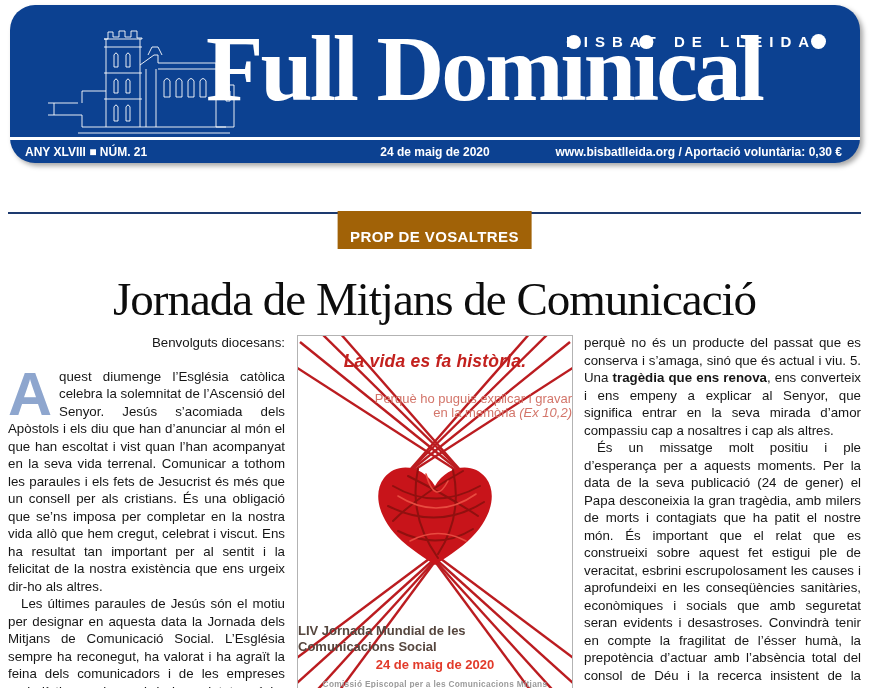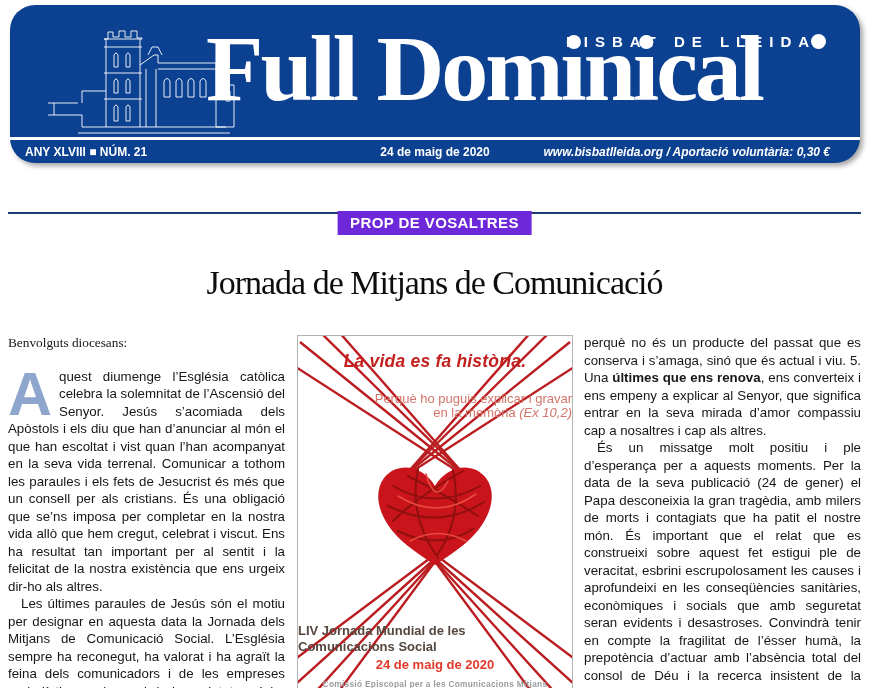--- a/index.html
+++ b/index.html
@@ -24,45 +24,45 @@
     font-size:15px;font-weight:bold;letter-spacing:7px;white-space:nowrap;
   }
   .i-dot{position:absolute;left:801px;top:29px;width:15px;height:15px;border-radius:50%;background:#ffffff;}
   .infobar{
     position:absolute;left:0;right:0;bottom:0;height:23px;
     border-top:3px solid #ffffff;color:#ffffff;
     display:flex;align-items:center;justify-content:space-between;
     font-size:12px;font-weight:bold;
   }
   .infobar .left{padding-left:15px;}
-  .infobar .right{padding-right:30px;font-style:italic;}
+  .infobar .right{padding-right:18px;}
   .infobar .center{position:absolute;left:0;right:0;text-align:center;}
 
   
   .rule{position:absolute;left:8px;right:8px;top:212px;height:2px;background:#1d3a6f;}
   .badge{
     position:absolute;top:211px;left:50%;transform:translateX(-50%);
-    background:#6d28d9;color:#ffffff;font-weight:bold;font-size:15px;
-    padding:3px 13px 4px;letter-spacing:.4px;white-space:nowrap;
+    background:#a16207;color:#ffffff;font-weight:bold;font-size:15px;
+    padding:17px 13px 4px;letter-spacing:.4px;white-space:nowrap;
   }
 
   
   .headline{
     position:absolute;top:241px;left:0;width:100%;text-align:center;
     font-family:"Liberation Serif",serif;font-weight:normal;
-    font-size:34px;letter-spacing:-1px;color:#0d0d0d;white-space:nowrap;
+    font-size:47px;letter-spacing:-1px;color:#0d0d0d;white-space:nowrap;
   }
 
   
   .col{position:absolute;top:334px;bottom:0;width:277px;overflow:hidden;
     font-size:13.3px;line-height:17.5px;text-align:justify;color:#161616;}
   .col-left{left:8px;}
   .col-right{left:584px;}
   .col p{margin:0;}
-  .salutation{margin-bottom:16px !important;text-align:left;font-family:Liberation Serif, serif;}
+  .salutation{margin-bottom:16px !important;text-align:right;}
   .indent{text-indent:13px;}
   .dropcap{
     float:left;font-size:61px;line-height:45px;font-weight:bold;
     color:#8ea6ce;margin:4px 7px 0 0;
   }
 
   
   .poster{
     position:absolute;left:297px;top:335px;width:274px;height:353px;
     border:1px solid #b3b3b3;background:#ffffff;overflow:hidden;
@@ -188,15 +188,15 @@
   </div>
   <div class="event">
     <span>LIV Jornada Mundial de les</span><br>
     <span>Comunicacions Social</span>
   </div>
   <div class="event-date">24 de maig de 2020</div>
   <div class="organizer">Comissió Episcopal per a les Comunicacions Mitjans</div>
 </div>
 
 <div class="col col-right">
-  <p><span>perquè no és un producte del passat que es conserva i s’amaga, sinó que és actual i viu. 5. Una </span><b>últimes que ens renova</b><span>, ens converteix i ens empeny a explicar al Senyor, que significa entrar en la seva mirada d’amor compassiu cap a nosaltres i cap als altres.</span></p>
+  <p><span>perquè no és un producte del passat que es conserva i s’amaga, sinó que és actual i viu. 5. Una </span><b>tragèdia que ens renova</b><span>, ens converteix i ens empeny a explicar al Senyor, que significa entrar en la seva mirada d’amor compassiu cap a nosaltres i cap als altres.</span></p>
   <p class="indent">És un missatge molt positiu i ple d’esperança per a aquests moments. Per la data de la seva publicació (24 de gener) el Papa desconeixia la gran tragèdia, amb milers de morts i contagiats que ha patit el nostre món. És important que el relat que es construeixi sobre aquest fet estigui ple de veracitat, esbrini escrupolosament les causes i aprofundeixi en les conseqüències sanitàries, econòmiques i socials que amb seguretat seran evidents i desastroses. Convindrà tenir en compte la fragilitat de l’ésser humà, la prepotència d’actuar amb l’absència total del consol de Déu i la recerca insistent de la proximitat, de la solidaritat i de l’amor com a resposta cristiana a la catàstrofe patida. Així es veu amb claredat en molts passatges de l’Evangeli.</p>
 </div>
 
 </body></html>

